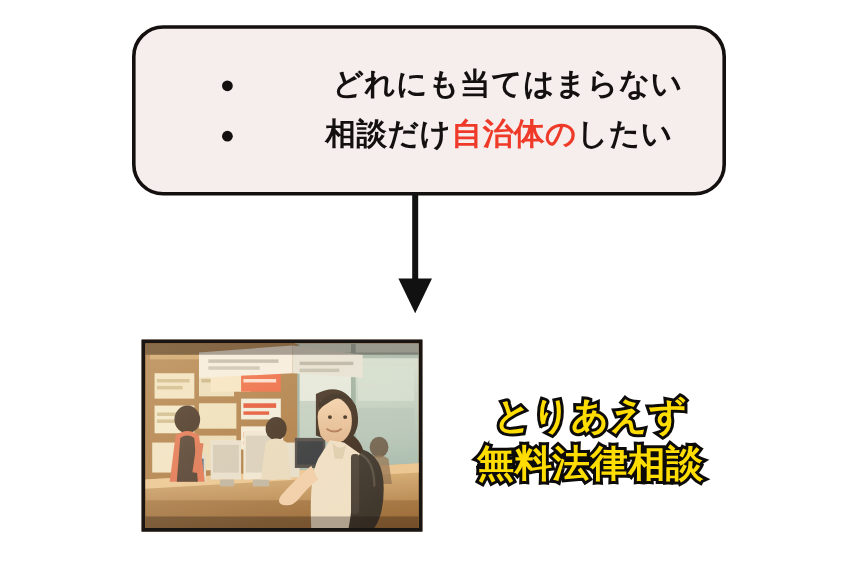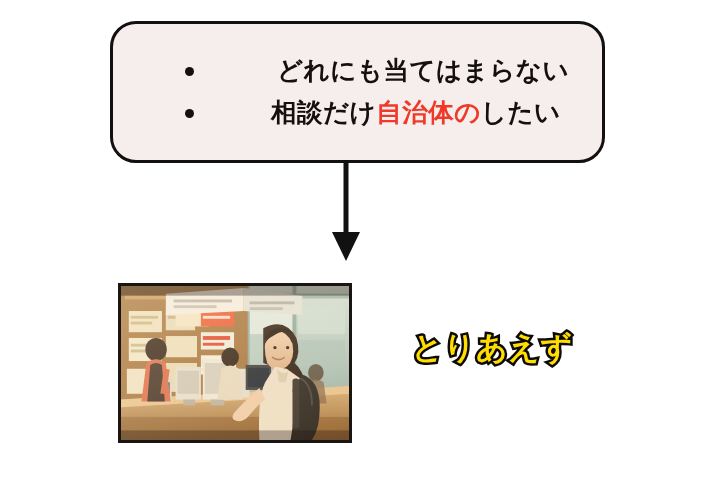--- a/index.html
+++ b/index.html
@@ -256,15 +256,16 @@
       <rect x="0" y="0" width="234" height="160" fill="url(#glowG)" opacity="0.35"></rect>
       <rect x="0" y="0" width="234" height="160" fill="#ffb257" opacity="0.07"></rect>
 
       <rect x="0" y="0" width="234" height="10" fill="#1a120c" opacity="0.35"></rect>
       <rect x="0" y="150" width="234" height="10" fill="#1a120c" opacity="0.3"></rect>
     </svg>
   </div>
 
   <div class="headline">
     <span class="hl-line">とりあえず</span>
+    <span class="hl-line">無料法律相談</span>
   </div>
 
 </div>
 
 </body></html>

